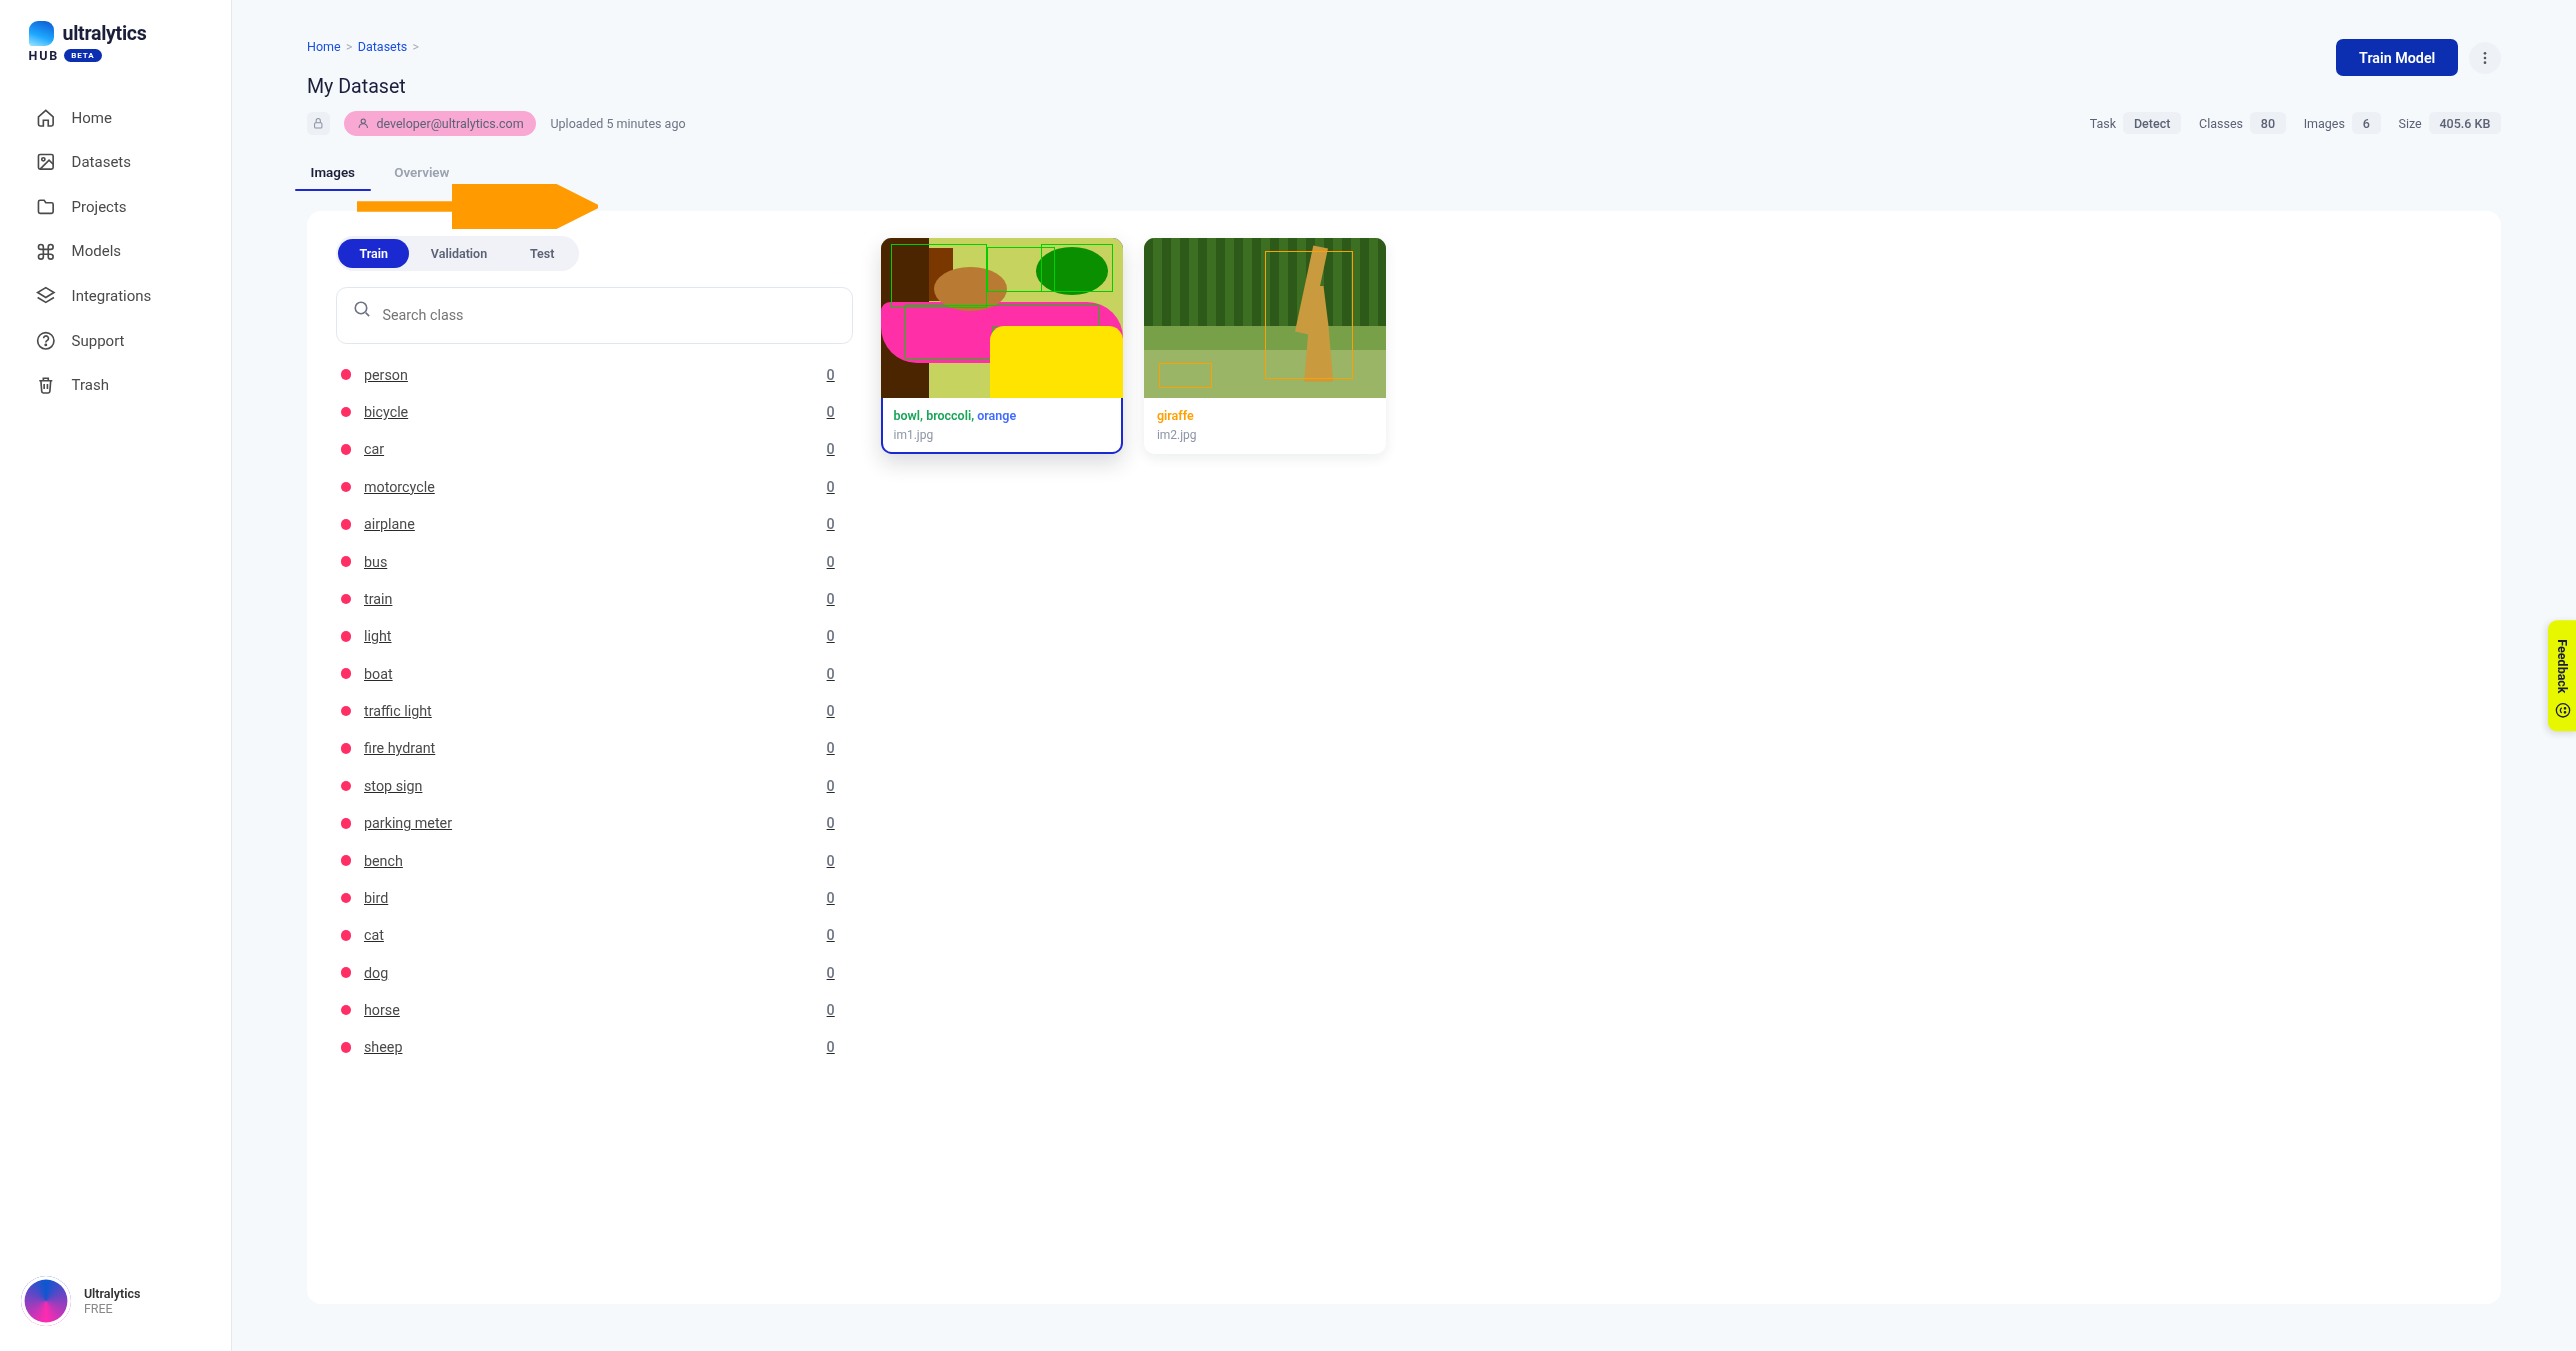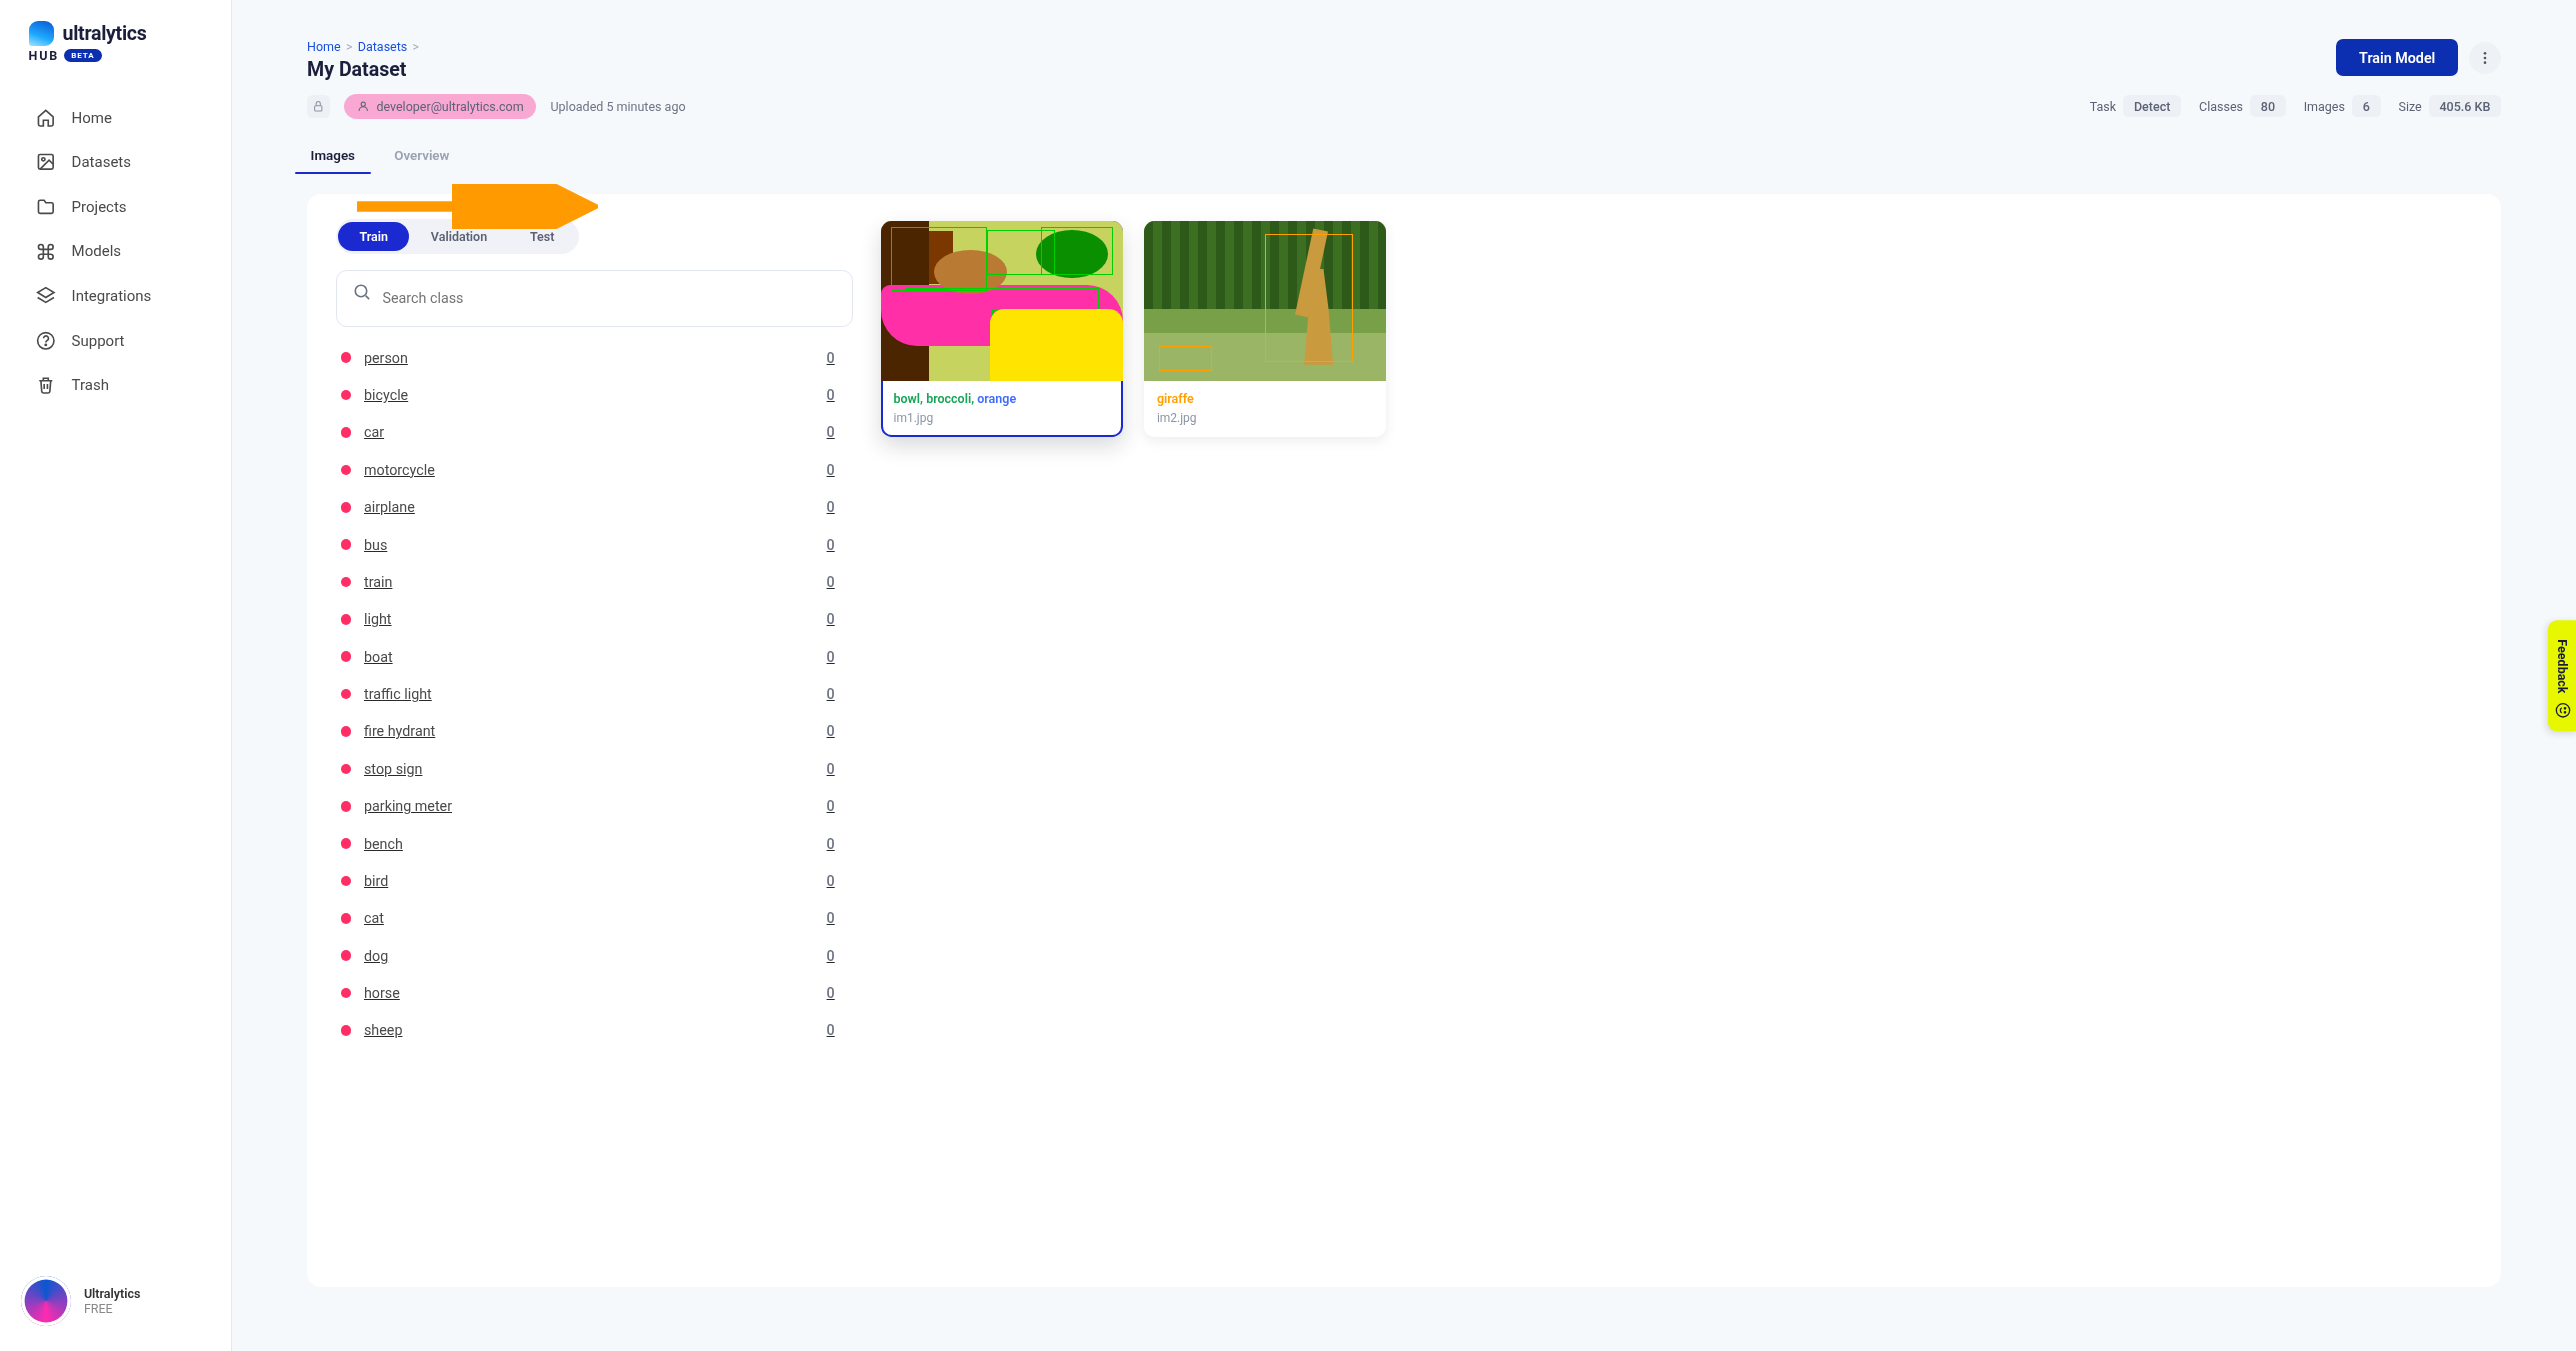--- a/index.html
+++ b/index.html
@@ -42,21 +42,21 @@
 
   
   .main { position:absolute; left:232px; right:0; top:0; bottom:0; overflow:hidden; background:#f6f9fc; }
   .page-pad { padding: 39px 75px 0 75px; }
 
   
   .crumb-row { display:flex; justify-content:space-between; align-items:flex-start; }
   .crumbs { font-size:12.5px; color:#7a8497; display:flex; gap:5.3px; align-items:center;}
   .crumb-link { color:#1a4fe0; cursor:pointer; }
   .crumb-sep { color:#a5adba; }
-  .page-title { font-size:19.6px; font-weight:700; color:#1b1f3b; margin-top:4px;}
+  .page-title { font-size:19.6px; font-weight:400; color:#1b1f3b; margin-top:21px;}
 
   .header-actions { display:flex; align-items:center; gap:10.7px;margin-left:38px; }
   .btn-primary {
     background:#0b2fb0; color:#fff; font-size:14.3px; font-weight:600;
     padding:10.7px 23px; border:none; border-radius:7.1px; cursor:pointer;
   }
   .kebab { width:32px; height:32px; border:none; background:#eef1f6; border-radius:50%; display:flex; align-items:center; justify-content:center; cursor:pointer;}
   .kebab svg{ width:16px; height:16px; color:#555;}
 
   

